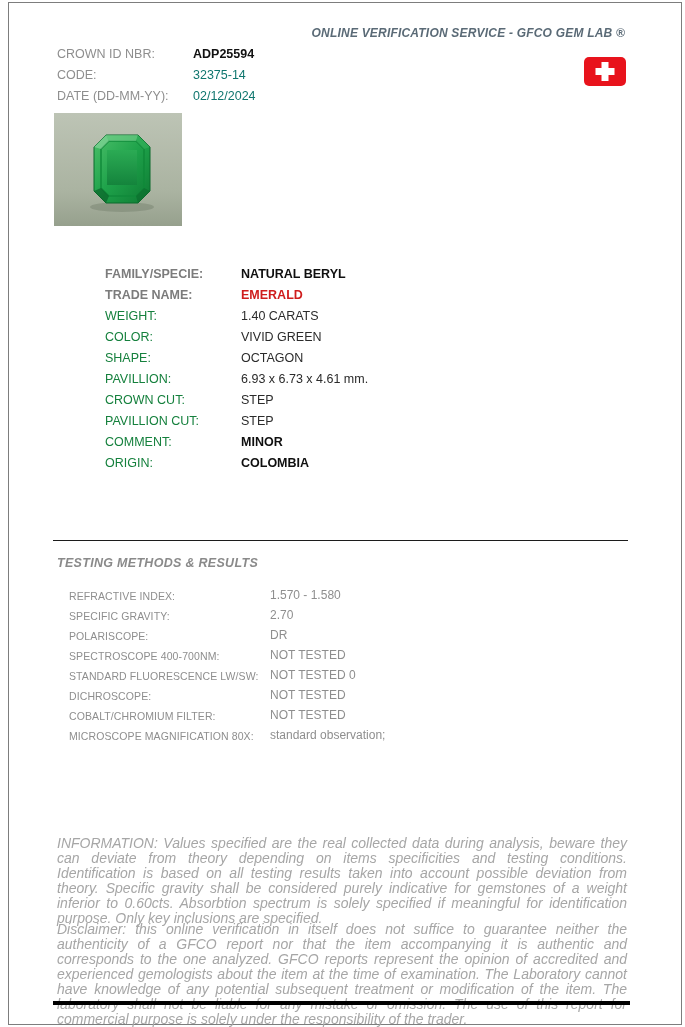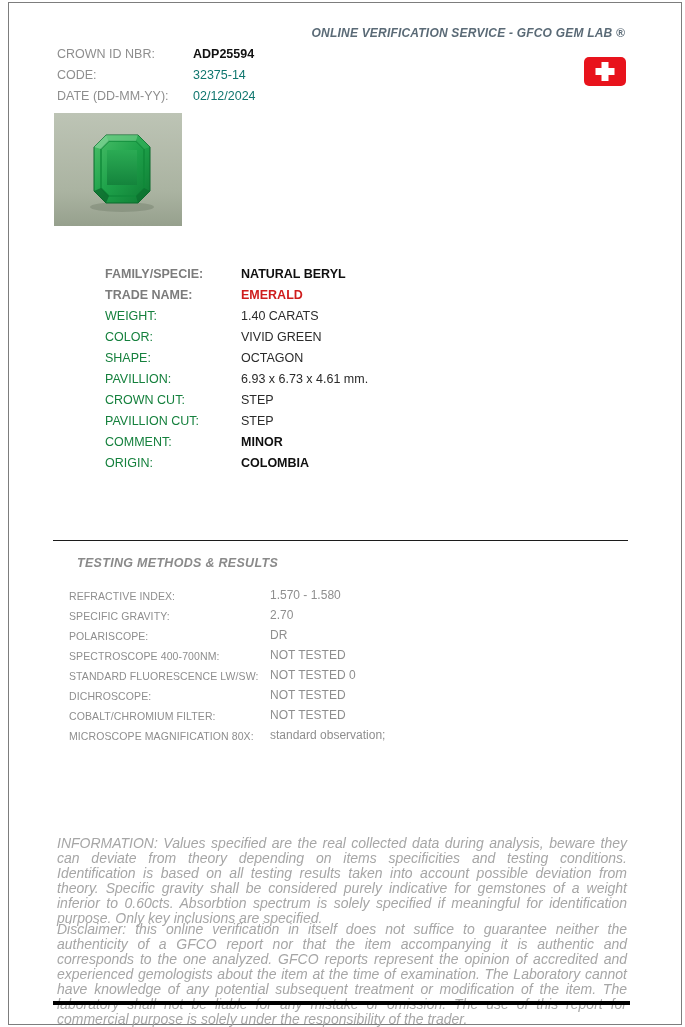--- a/index.html
+++ b/index.html
@@ -34,21 +34,21 @@
   .d-value { font-size:12.5px; color:#2b2b2b; }
   .d-value.bold { font-weight:bold; color:#0f0f0f; }
   .d-value.red { font-weight:bold; color:#cf1d1d; }
   
   .divider { position:absolute; left:53px; top:540px; width:575px; height:1px; background:#1c1c1c; }
   .bottom-rule { position:absolute; left:53px; top:1001px; width:577px; height:4px; background:#000; }
   
   .testing-heading {
     position:absolute; left:57px; top:556px;
     font-size:12.5px; font-weight:bold; font-style:italic;
-    color:#8a8a8a; letter-spacing:0.3px;margin-left:20px;
+    color:#8a8a8a; letter-spacing:0.3px;
   }
   .testing { position:absolute; left:57px; top:586px; }
   .t-row { display:flex; height:20px; }
   .t-label { width:213px; font-size:10.5px; color:#8e8e8e; line-height:20px; letter-spacing:0.1px;padding-left:12px; }
   .t-value { font-size:12px; color:#8e8e8e; line-height:19px; }
   
   .para {
     position:absolute; left:57px; width:570px;
     font-size:14px; font-style:italic; color:#a6a6a6;
     line-height:15px; text-align:justify;

